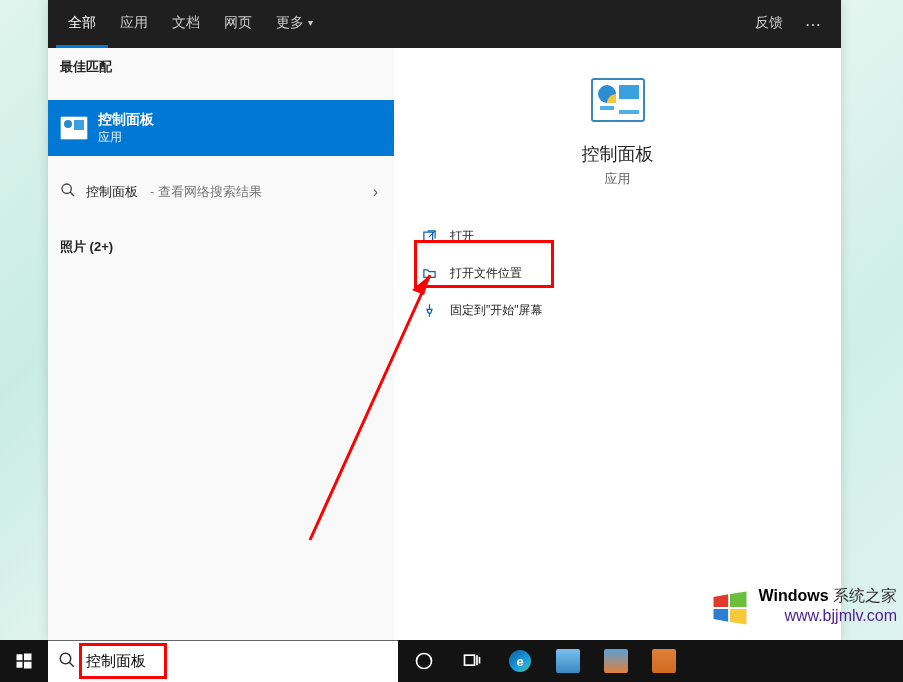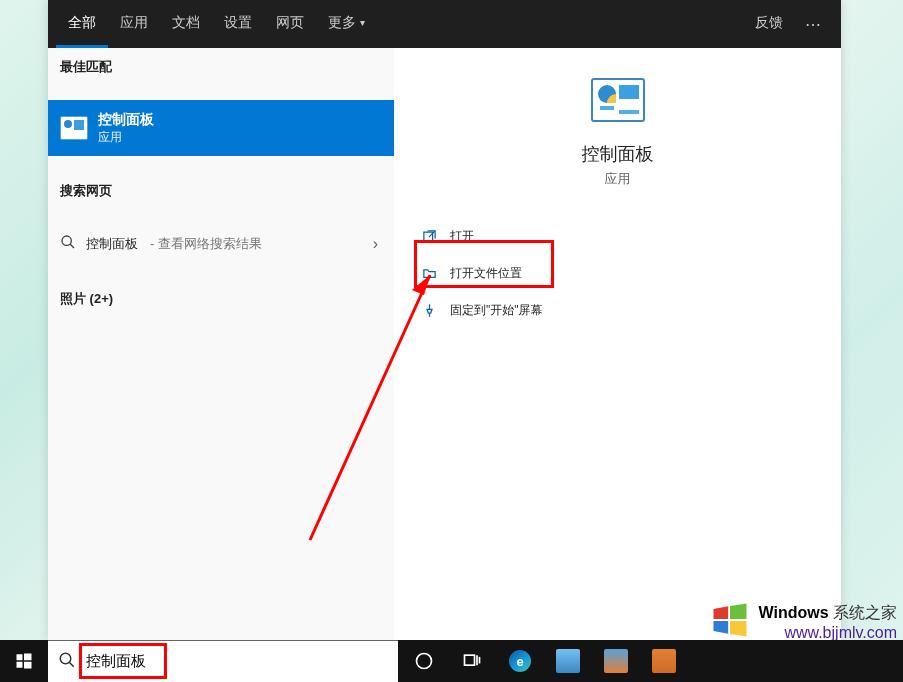--- a/index.html
+++ b/index.html
@@ -99,58 +99,56 @@
   }
   .tb-icons { display: flex; align-items: center; height: 100%; margin-left: 2px; }
   .tb-item { width: 48px; height: 42px; display: flex; align-items: center; justify-content: center; color: #fff; }
   .tb-item svg { width: 20px; height: 20px; }
   .edge-circle { width: 22px; height: 22px; border-radius: 50%; background: linear-gradient(140deg,#0c59a4,#1a9fde 60%,#4ac28f); display:flex; align-items:center; justify-content:center; color:#fff; font-weight:bold; font-size:13px;}
   .app-icon { width: 24px; height: 24px; border-radius: 2px; }
   .app-blue { background: linear-gradient(180deg,#78c0f0,#3a87c0); }
   .app-orange { background: linear-gradient(180deg,#e0803a,#d06a20); }
   .app-mixed { background: linear-gradient(180deg,#5aa0d8,#e0803a); }
   .watermark {
-    position: absolute; right: 6px; bottom: 36px; text-align: right; display: flex; align-items: center;
+    position: absolute; right: 6px; bottom: 48px; text-align: right; display: flex; 
   }
   .wm-logo svg { width: 44px; height: 44px; }
   .wm-text { margin-left: 6px; }
   .wm-line1 { font-size: 16px; color: #333; }
   .wm-line1 .b { font-weight: 700; color: #000; }
   .wm-line2 { font-size: 16px; color: #4c1d95; }
 </style>
 </head>
 <body>
 
 <div class="search-panel">
   <div class="tab-bar">
     <div class="tab active">全部</div>
     <div class="tab">应用</div>
     <div class="tab">文档</div>
-    <div class="tab">设置</div>
     <div class="tab">网页</div>
     <div class="tab">
       <span>更多</span>
       <span class="caret">▾</span>
     </div>
     <div class="tab-spacer"></div>
     <div class="tab">反馈</div>
     <div class="more-menu">⋯</div>
   </div>
 
   <div class="panel-body">
     <div class="left-col">
       <div class="section-header">最佳匹配</div>
       <div class="best-match-item">
         <div class="cp-icon-small"></div>
         <div class="best-match-text">
           <div class="best-match-title">控制面板</div>
           <div class="best-match-sub">应用</div>
         </div>
       </div>
-      <div class="section-header">搜索网页</div>
       <div class="web-item">
         <div class="web-item-left">
           <span class="search-glyph">
             <svg viewBox="0 0 24 24" width="16" height="16" fill="none" stroke="currentColor" stroke-width="2">
                 <circle cx="10" cy="10" r="7"></circle>
                 <line x1="21" y1="21" x2="15" y2="15"></line>
               </svg>
           </span>
           <span>控制面板</span>
           <span class="web-sub">- 查看网络搜索结果</span>

